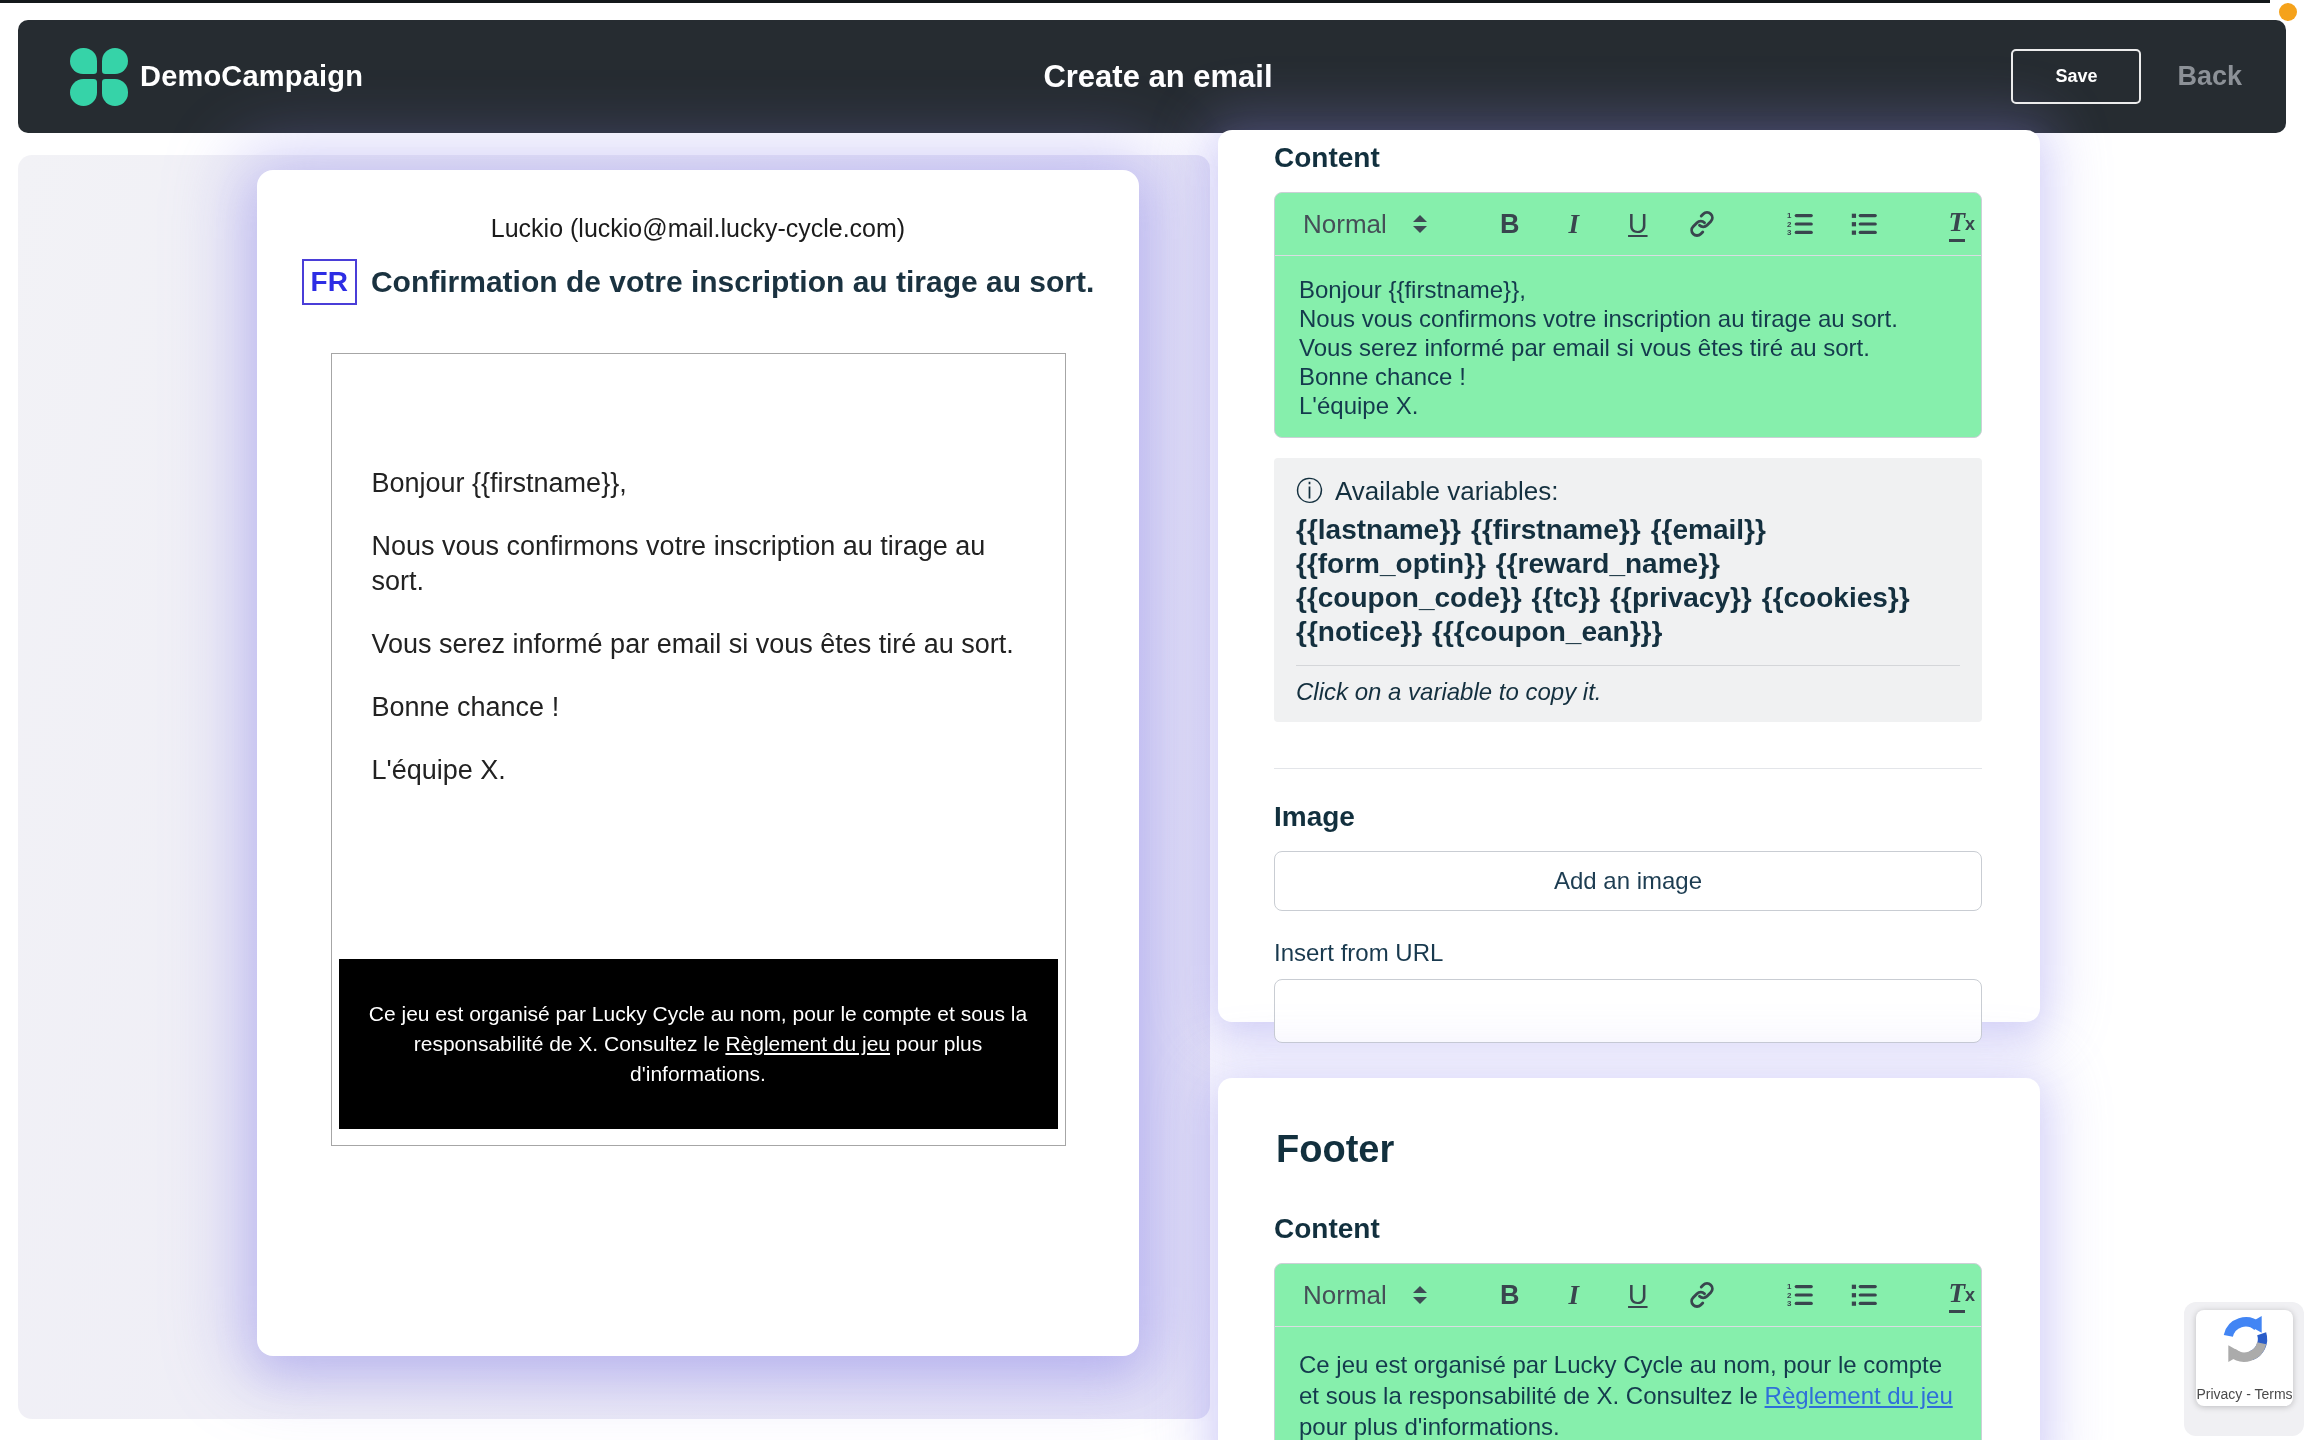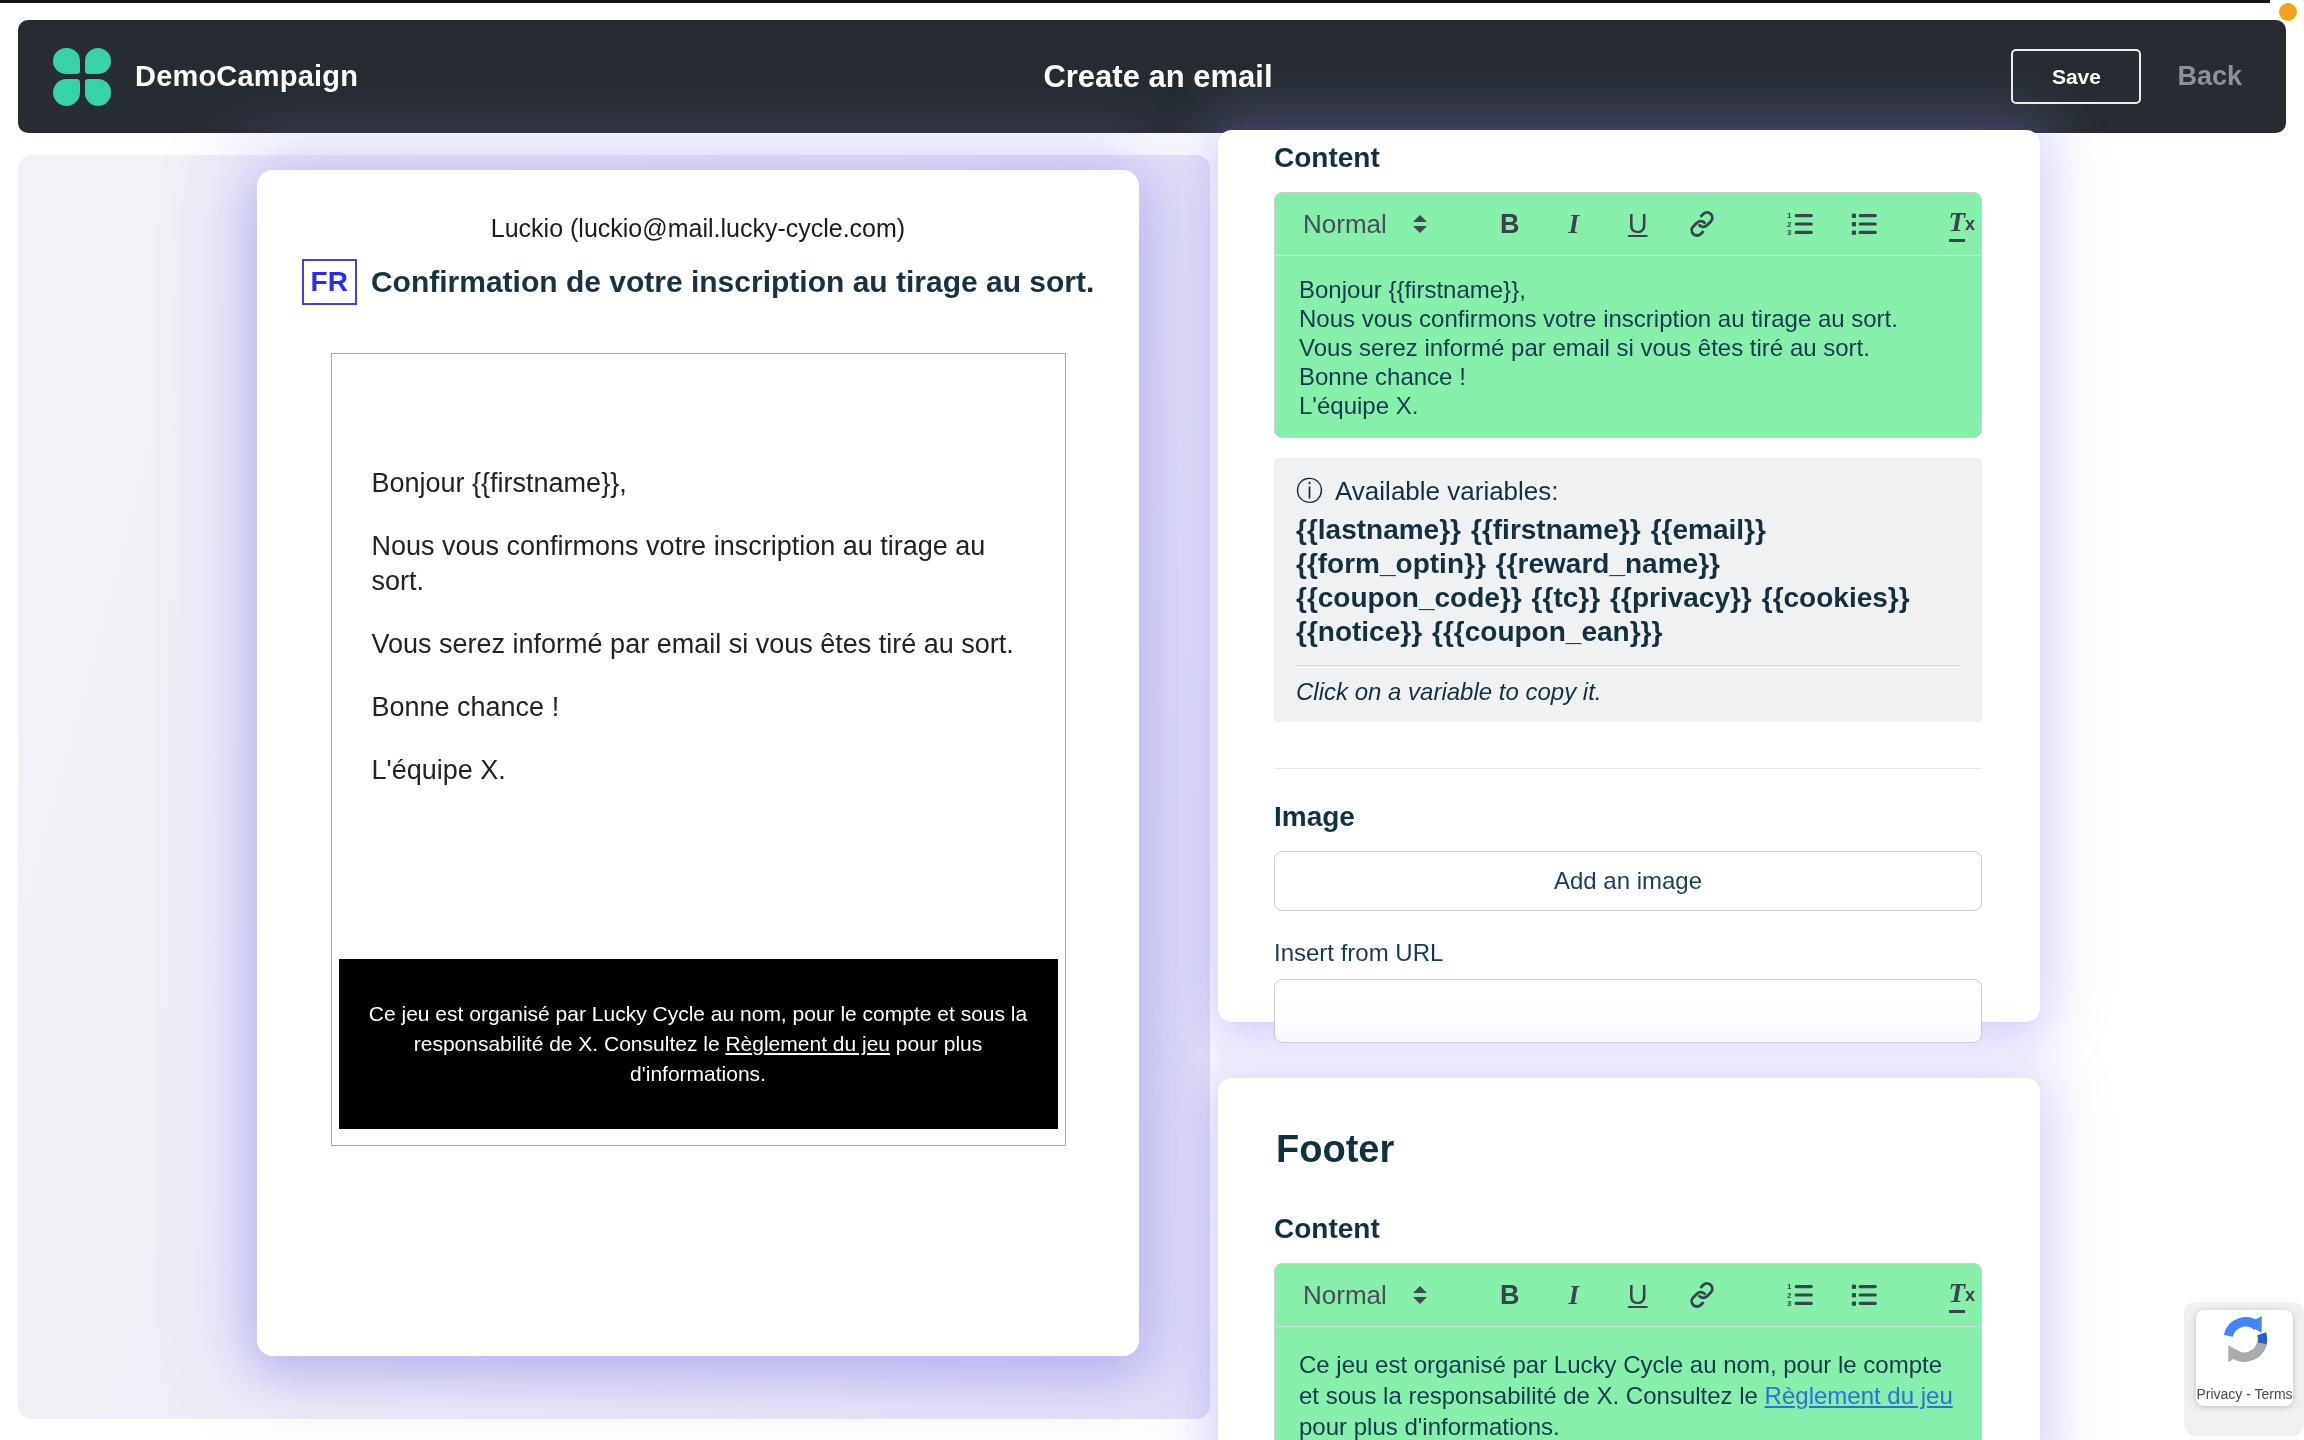--- a/index.html
+++ b/index.html
@@ -12,37 +12,37 @@
   
   .top-line{position:absolute;left:0;top:0;width:2270px;height:3px;background:#14181b;}
   .rec-dot{position:absolute;left:2279px;top:3px;width:18px;height:18px;border-radius:50%;background:#F5A21B;}
 
   
   .header{
     position:absolute;left:18px;top:20px;width:2268px;height:113px;
     background:#262C31;border-radius:10px;
     display:flex;align-items:center;
   }
-  .brand{display:flex;align-items:center;gap:24px;padding-left:35px;z-index:2;}
+  .brand{display:flex;align-items:center;gap:12px;padding-left:52px;z-index:2;}
   .clover{width:58px;height:58px;display:grid;grid-template-columns:1fr 1fr;grid-template-rows:1fr 1fr;gap:5px;transform:rotate(0deg);}
   .clover i{background:#36D3A8;display:block;}
   .clover i:nth-child(1){border-radius:55% 55% 14% 55%;}
   .clover i:nth-child(2){border-radius:55% 55% 55% 14%;}
   .clover i:nth-child(3){border-radius:55% 14% 55% 55%;}
   .clover i:nth-child(4){border-radius:14% 55% 55% 55%;}
   .brand-name{color:#fff;font-size:29px;font-weight:bold;letter-spacing:.2px;}
   .header-title{
     position:absolute;left:12px;right:0;text-align:center;
     color:#fff;font-size:31px;font-weight:bold;
   }
   .header-actions{margin-left:auto;display:flex;align-items:center;gap:36px;padding-right:44px;z-index:2;}
   .save-btn{
     width:130px;height:55px;box-sizing:border-box;
     border:2px solid #ECECEC;border-radius:5px;background:transparent;
-    color:#fff;font-size:21px;font-weight:bold;font-family:inherit;cursor:pointer;
+    color:#fff;font-size:18px;font-weight:bold;font-family:inherit;cursor:pointer;
     display:flex;align-items:center;justify-content:center;
   }
   .back-btn{color:#8C9197;font-size:27px;font-weight:bold;cursor:pointer;}
 
   
   .left-panel{
     position:absolute;left:18px;top:155px;width:1192px;height:1264px;
     border-radius:14px;
     background:linear-gradient(105deg,#f2f2f6 0%,#eeedf6 45%,#e3e1f7 100%);
   }

